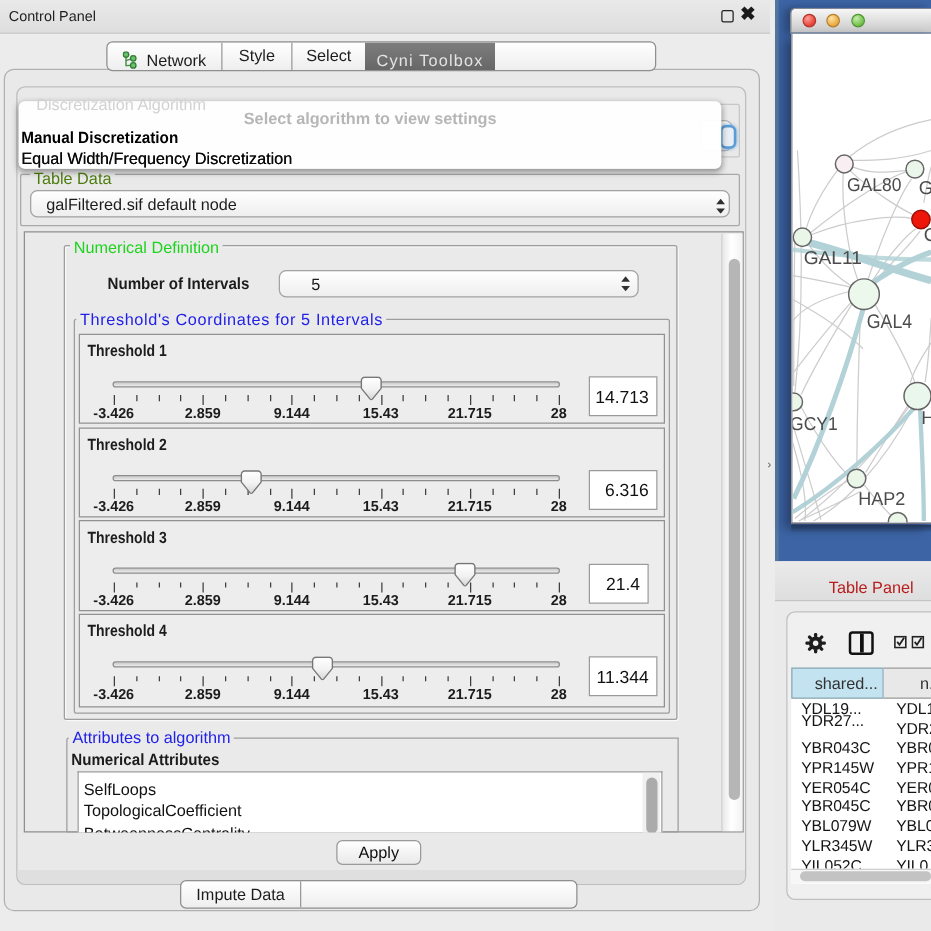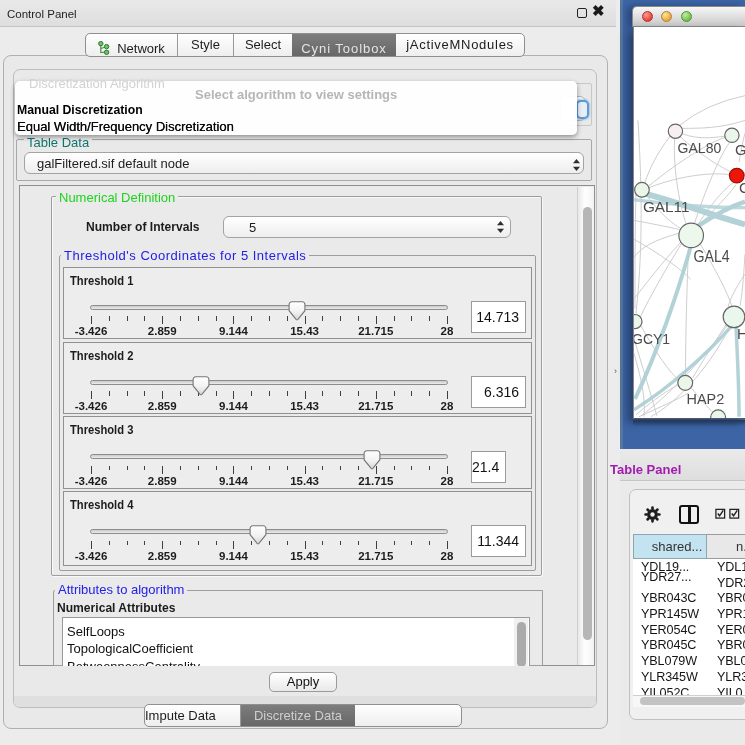--- a/index.html
+++ b/index.html
@@ -31,36 +31,33 @@
   </div>
   <div style="width:56px;display:flex;align-items:center;justify-content:center;border-right:1px solid #999;">
       <span class="lbl13">Style</span>
     </div>
   <div style="width:58px;display:flex;align-items:center;justify-content:center;">
       <span class="lbl13">Select</span>
     </div>
   <div style="width:104px;display:flex;align-items:flex-end;justify-content:center;background:linear-gradient(#7d7d7d,#676767);">
       <span class="lbl13" style="color:#e4e4e4;letter-spacing:0.95px;">Cyni Toolbox</span>
     </div>
-  <div style="flex:1;display:flex;align-items:center;justify-content:center;">
-      <span class="lbl13" style="letter-spacing:0.72px;">jActiveMNodules</span>
-    </div>
 </div>
 
 <div class="abs" style="left:13px;top:69px;width:584px;height:639px;background:#e9e9e9;border:1px solid #bdbdbd;border-radius:7px;"></div>
 <div class="abs" style="left:14px;top:696px;width:582px;height:11px;background:#dfdfdf;border-bottom-left-radius:6px;border-bottom-right-radius:6px;"></div>
 
 <div class="abs" style="left:16px;top:83px;width:576px;height:43px;border:1px solid #c7c7c7;border-radius:2px;"></div>
 <div class="abs lbl13" style="left:26px;top:76px;color:#d2d2d2;padding:0 3px;z-index:10;">Discretization Algorithm</div>
 
 <div class="abs" style="left:560px;top:96px;width:26px;height:25px;border-radius:6px;background:linear-gradient(#fdfdfd,#ececec);border:1px solid #b5b5b5;"></div>
 <div class="abs" style="left:576px;top:100px;width:13px;height:19px;border-radius:5px;background:#e8eef5;border:2.5px solid #5b9cd6;box-shadow:0 0 3px #5b9cd6;"></div>
 
 <div class="abs" style="left:16px;top:139px;width:576px;height:42px;border:1px solid #a8a8a8;border-radius:2px;"></div>
-<div class="abs lbl13" style="left:24px;top:135px;color:#0f766e;background:#e9e9e9;padding:0 3px;">Table Data</div>
+<div class="abs lbl13" style="left:24px;top:135px;color:#4d7c0f;background:#e9e9e9;padding:0 3px;">Table Data</div>
 <div class="abs" style="left:24px;top:152px;width:560px;height:22px;background:linear-gradient(#ffffff,#eeeeee);border:1px solid #a3a3a3;border-radius:6px;"></div>
 <div class="abs lbl13" style="left:37px;top:156px;">galFiltered.sif default node</div>
 <svg class="abs" width="9" height="12" viewBox="0 0 9 12" style="left:572px;top:158.5px;">
   <path d="M4.5 0 L8 4.3 L1 4.3 Z" fill="#2f2f2f"></path>
     <path d="M4.5 12 L8 7.7 L1 7.7 Z" fill="#2f2f2f"></path>
 </svg>
 
 <div class="abs" style="left:19px;top:185px;width:576px;height:481px;background:#eaeaea;border:1px solid #8f8f8f;"></div>
 
 <div class="abs" style="left:577px;top:187px;width:17px;height:478px;background:linear-gradient(90deg,#e8e8e8,#ffffff 45%,#f2f2f2);border-left:1px solid #cfcfcf;"></div>
@@ -195,21 +192,21 @@
 <svg class="abs" width="18" height="20" viewBox="0 0 18 20" style="left:363.2px;top:450.4px;">
 <defs>
       <linearGradient id="th3" x1="0" y1="0" x2="0" y2="1">
         <stop offset="0" stop-color="#ffffff"></stop>
         <stop offset="0.55" stop-color="#f2f2f2"></stop>
         <stop offset="1" stop-color="#d6d6d6"></stop>
       </linearGradient>
     </defs>
 <path d="M3.7 0.8 h10.6 a2.6 2.6 0 0 1 2.6 2.6 v6.3 l-7 8.6 a1.2 1.2 0 0 1 -1.8 0 l-7 -8.6 v-6.3 a2.6 2.6 0 0 1 2.6 -2.6 z" fill="url(#th3)" stroke="#777" stroke-width="1.1"></path>
 </svg>
-<div class="abs" style="left:471px;top:450.6px;width:35px;height:32px;background:#fff;border:1px solid #9a9a9a;font-size:14px;color:#111;text-align:right;line-height:30px;padding-right:6px;">21.4</div>
+<div class="abs" style="left:471px;top:450.6px;width:48px;height:32px;background:#fff;border:1px solid #9a9a9a;font-size:14px;color:#111;text-align:right;line-height:30px;padding-right:6px;">21.4</div>
 <div class="abs" style="left:63px;top:490.9px;width:469px;height:75.6px;background:#ededed;border:1px solid #919191;"></div>
 <div class="abs lbl13" style="left:70px;top:496.9px;font-weight:bold;transform:scaleX(0.86);transform-origin:0 50%;">Threshold 4</div>
 <div class="abs" style="left:90px;top:528.9px;width:358px;height:5px;border:1px solid #8c8c8c;border-radius:3px;background:linear-gradient(#c9c9c9,#ececec);"></div>
 <div class="abs" style="left:91.0px;top:540.5px;width:1px;height:8px;background:#3f3f3f;"></div>
 <div class="abs" style="left:108.8px;top:540.5px;width:1px;height:4.5px;background:#3f3f3f;"></div>
 <div class="abs" style="left:126.6px;top:540.5px;width:1px;height:4.5px;background:#3f3f3f;"></div>
 <div class="abs" style="left:144.4px;top:540.5px;width:1px;height:4.5px;background:#3f3f3f;"></div>
 <div class="abs" style="left:162.2px;top:540.5px;width:1px;height:8px;background:#3f3f3f;"></div>
 <div class="abs" style="left:180.0px;top:540.5px;width:1px;height:4.5px;background:#3f3f3f;"></div>
 <div class="abs" style="left:197.8px;top:540.5px;width:1px;height:4.5px;background:#3f3f3f;"></div>
@@ -252,25 +249,22 @@
   <div style="position:absolute;left:4px;top:5.5px;font-size:13px;color:#111;">SelfLoops</div>
   <div style="position:absolute;left:4px;top:23px;font-size:13px;color:#111;">TopologicalCoefficient</div>
   <div style="position:absolute;left:4px;top:40.5px;font-size:13px;color:#111;">BetweennessCentrality</div>
   <div style="position:absolute;right:1px;top:0;width:14px;height:49px;background:#f0f0f0;"></div>
   <div style="position:absolute;right:3px;top:4px;width:9px;height:45px;background:#ababab;border-radius:5px;"></div>
 </div>
 
 <div class="abs" style="left:269px;top:672px;width:68px;height:20px;background:linear-gradient(#ffffff,#e9e9e9);border:1px solid #9a9a9a;border-radius:5px;text-align:center;line-height:18px;font-size:13px;color:#111;">Apply</div>
 
 <div class="abs" style="left:144px;top:704px;width:318px;height:23px;background:linear-gradient(#ffffff,#eeeeee);border:1px solid #8f8f8f;border-radius:5px;overflow:hidden;display:flex;">
-  <div style="width:96px;display:flex;align-items:center;border-right:1px solid #999;">
+  <div style="width:96px;display:flex;align-items:center;justify-content:center;border-right:1px solid #999;">
       <span class="lbl13">Impute Data</span>
-    </div>
-  <div style="width:114px;display:flex;align-items:center;justify-content:center;background:linear-gradient(#7d7d7d,#676767);">
-      <span class="lbl13" style="color:#cfcfcf;">Discretize Data</span>
     </div>
 </div>
 
 <div class="abs" style="left:614px;top:366px;font-size:9px;color:#555;">›</div>
 
 <div class="abs" style="left:15px;top:81px;width:562px;height:54px;background:rgba(255,255,255,0.955);border-radius:5px;box-shadow:0 2px 5px rgba(0,0,0,0.4);"></div>
 <div class="abs" style="left:195px;top:87px;font-size:13px;font-weight:bold;color:#b6b6b6;">Select algorithm to view settings</div>
 <div class="abs" style="left:17px;top:102px;font-size:13px;font-weight:bold;color:#000;transform:scaleX(0.94);transform-origin:0 50%;">Manual Discretization</div>
 <div class="abs" style="left:17px;top:119px;font-size:13px;color:#0a0a0a;text-shadow:0.15px 0 0 #0a0a0a;">Equal Width/Frequency Discretization</div>
 
@@ -346,21 +340,21 @@
     <text x="631" y="346" textLength="38.5" lengthAdjust="spacingAndGlyphs">GCY1</text>
     <text x="737" y="341">H</text>
     <text x="686" y="406" textLength="38" lengthAdjust="spacingAndGlyphs">HAP2</text>
   </g>
 </svg>
 
 <div class="abs" style="left:633px;top:420px;width:112px;height:6px;background:linear-gradient(#22375a,rgba(61,101,166,0));"></div>
 
 <div class="abs" style=""></div>
 <div class="abs" style="left:620px;top:449px;width:125px;height:32px;background:linear-gradient(#eaeaea,#dedede);border-bottom:1px solid #c5c5c5;"></div>
-<div class="abs lbl13" style="left:610px;top:461.5px;color:#a21caf;font-weight:bold;">Table Panel</div>
+<div class="abs lbl13" style="left:663px;top:461.5px;color:#b91c1c;">Table Panel</div>
 <div class="abs" style="left:620px;top:482px;width:125px;height:263px;background:#eaeaea;"></div>
 
 <div class="abs" style="left:629px;top:489px;width:130px;height:231px;background:#f0f0f0;border:1px solid #c0c0c0;border-radius:7px;"></div>
 
 <svg class="abs" width="17" height="17" viewBox="0 0 17 17" style="left:644px;top:506px;">
   <g fill="#1d1d1d">
     <circle cx="8.5" cy="8.5" r="5.4"></circle>
     <g>
       <rect x="7.2" y="0.3" width="2.6" height="3.6" rx="1.1"></rect>
       <rect x="7.2" y="0.3" width="2.6" height="3.6" rx="1.1" transform="rotate(45 8.5 8.5)"></rect>

